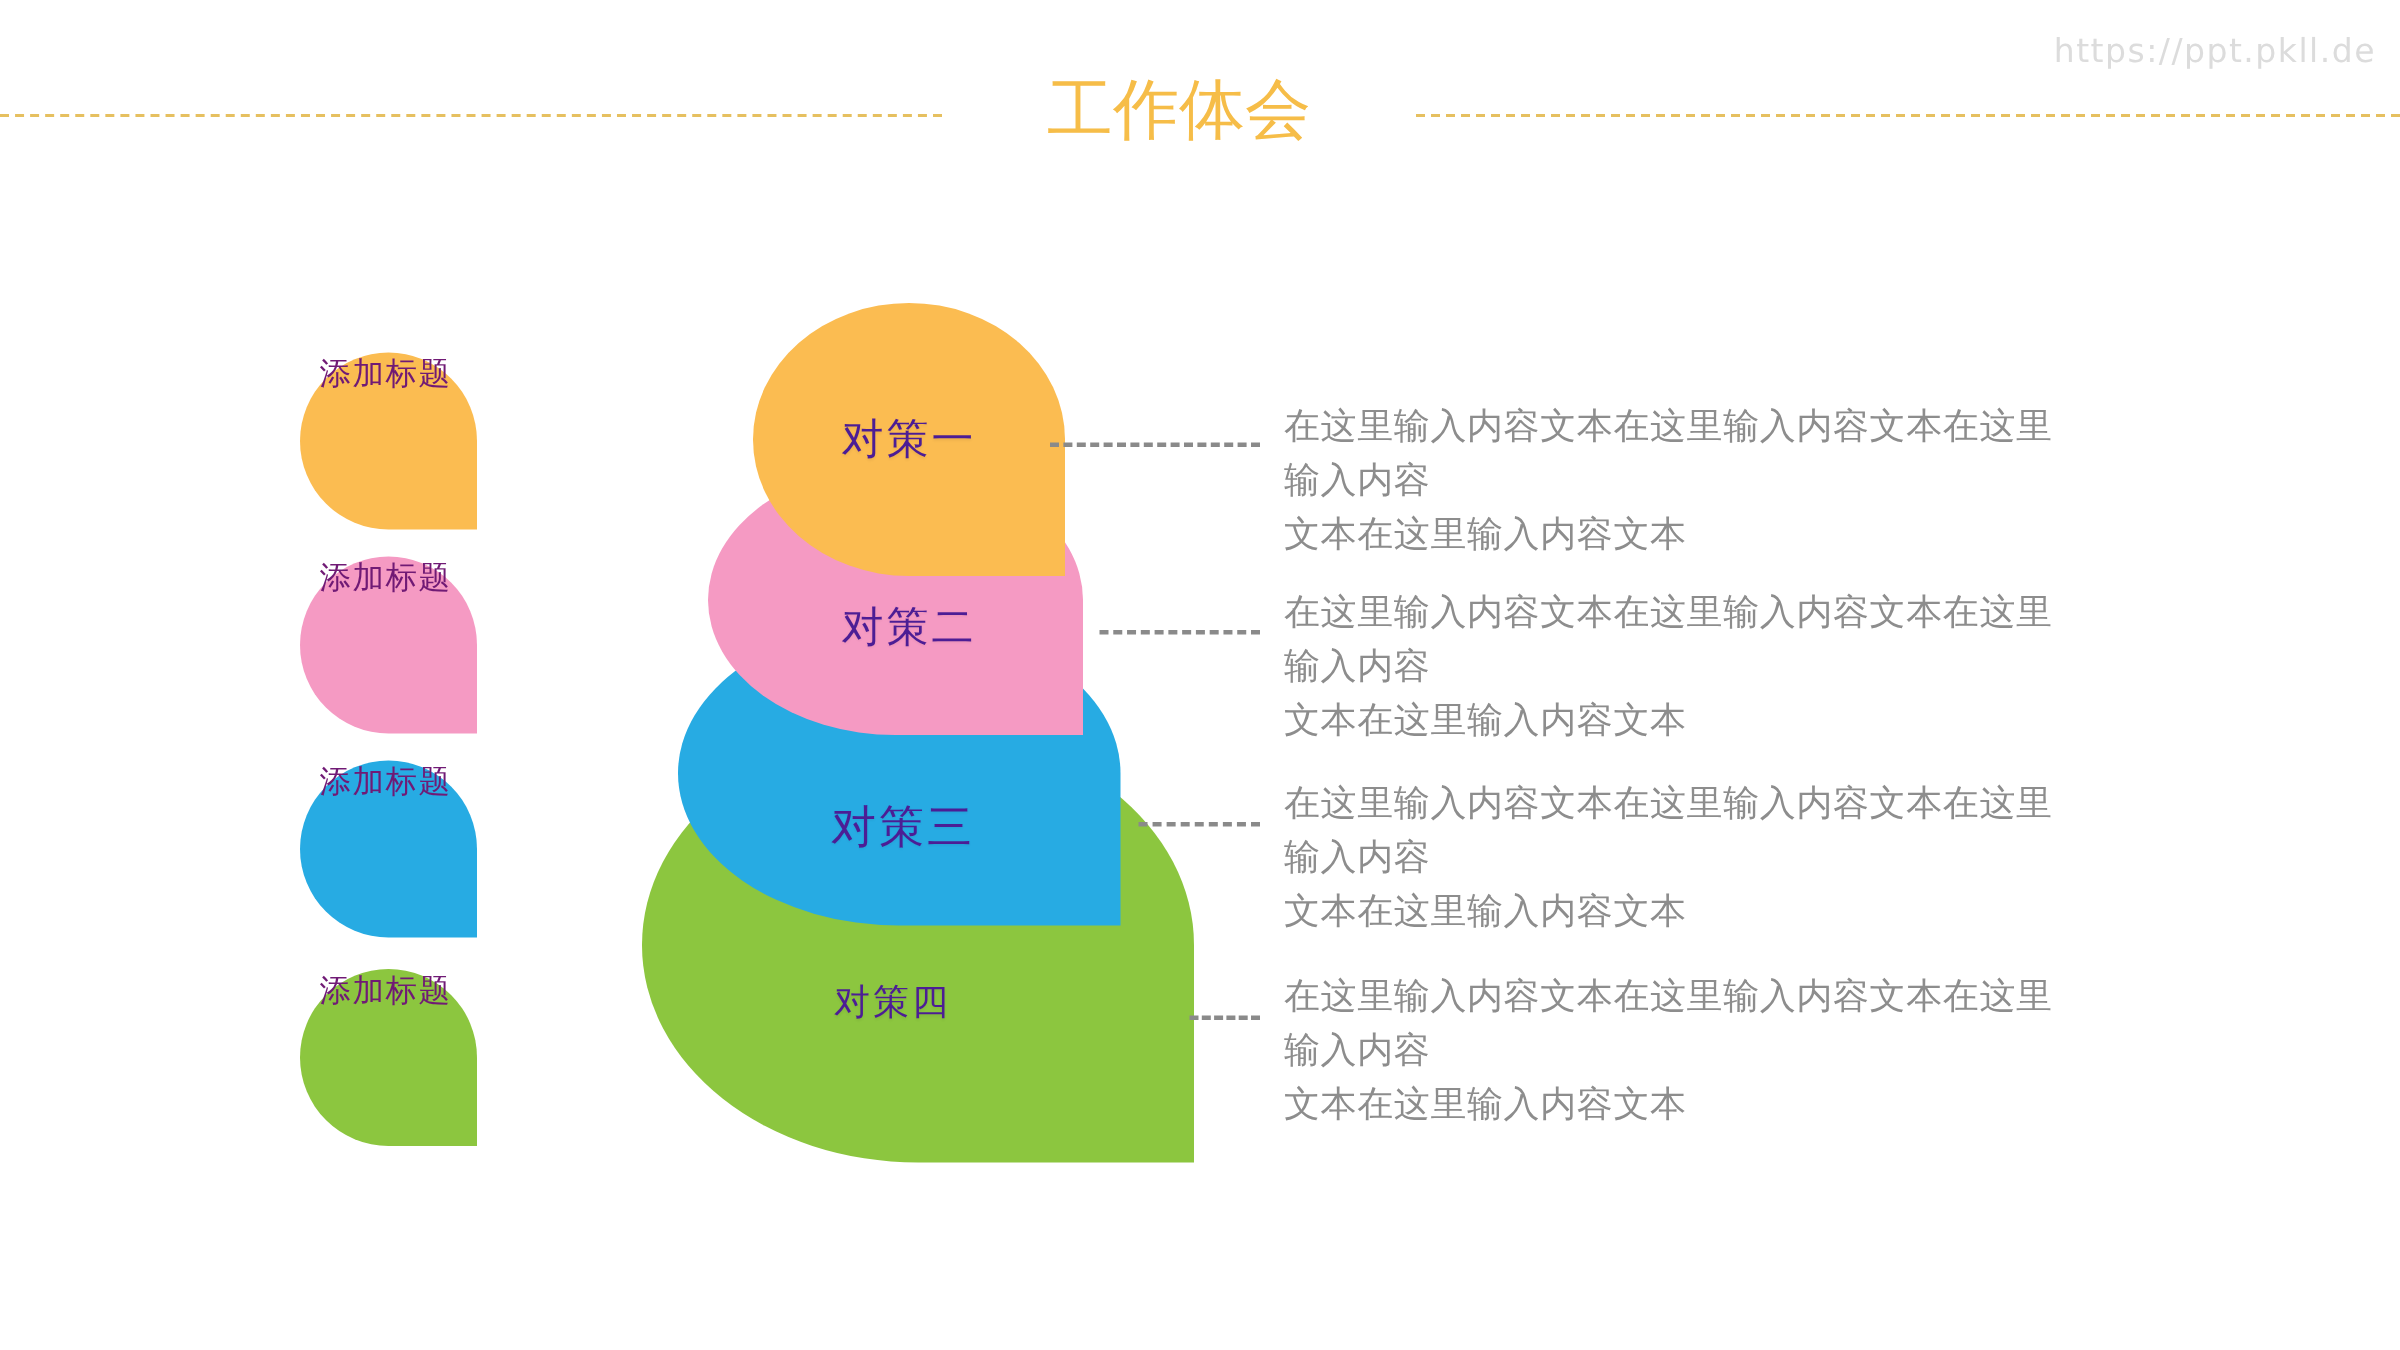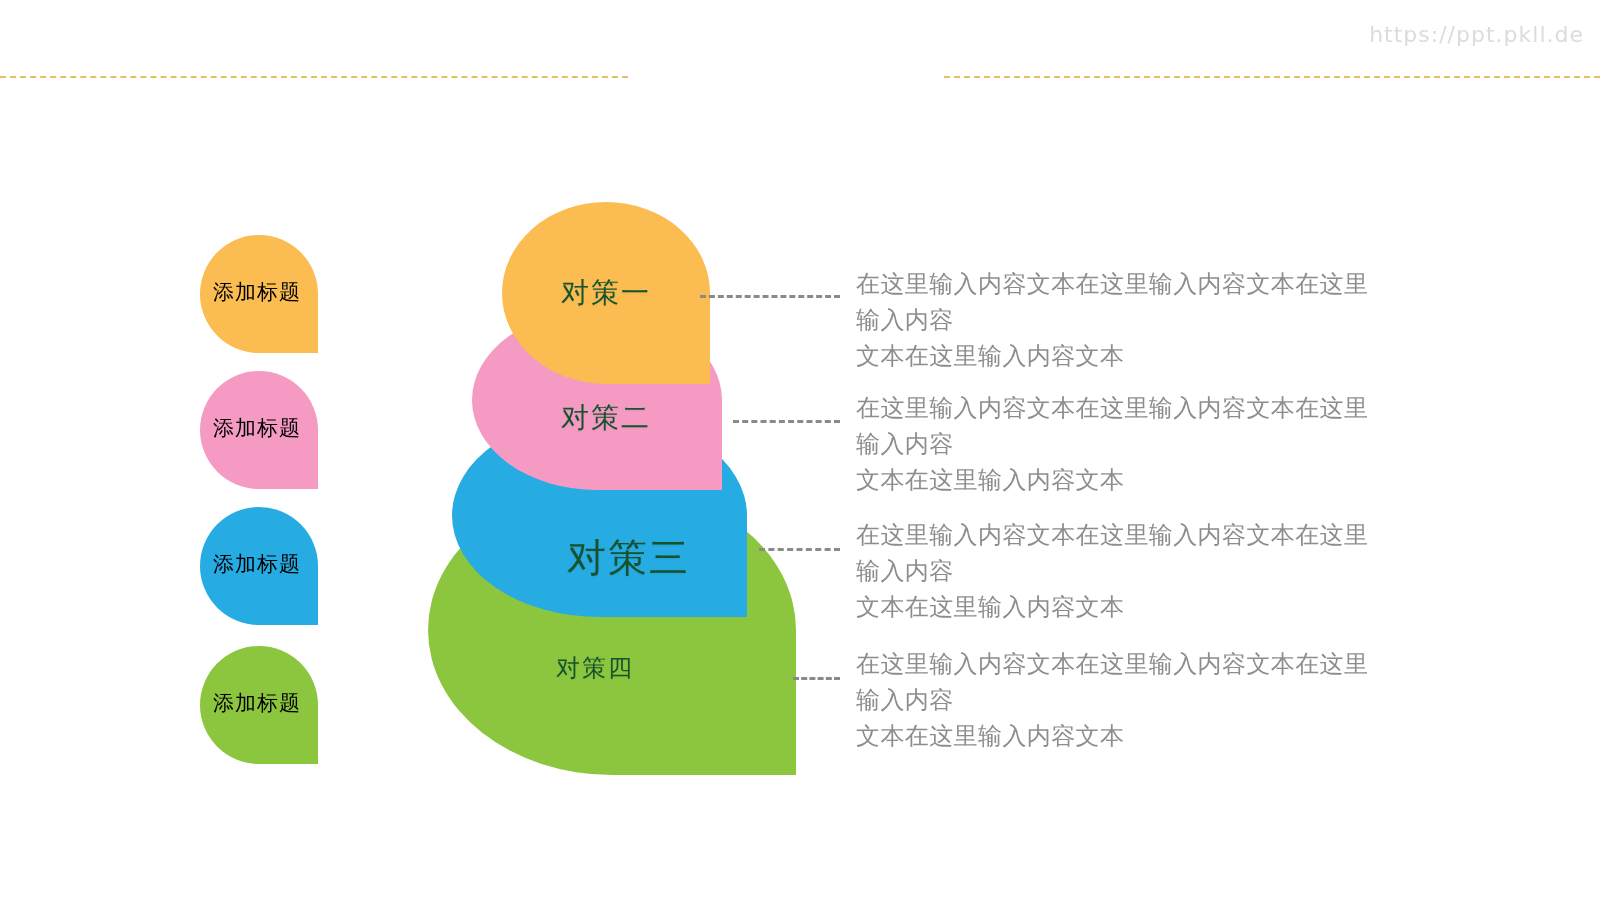--- a/index.html
+++ b/index.html
@@ -63,23 +63,22 @@
     white-space: nowrap;
     font-family: "DejaVu Sans", sans-serif;
   }
 
   
   
   .leaf {
     position: absolute;
     border-radius: 50% 50% 0 50%;
     display: flex;
-    align-items: center;
     justify-content: center;
-    color: #000000;
+    color: #701a75;
     font-family: "DejaVu Sans", sans-serif;
     white-space: nowrap;
   }
 
   
   .legend-leaf {
     width: 118px;
     height: 118px;
     font-size: 21px;
     letter-spacing: 1px;
@@ -95,35 +94,35 @@
   .stack-leaf {
     border-radius: 50% 50% 0 50%;
     font-family: "DejaVu Sans", sans-serif;
     color: #fff;
     white-space: nowrap;
     position: absolute;
     display: block;
   }
   .stack-label {
     position: absolute;
-    color: #14532d;
+    color: #4c1d95;
     font-family: "DejaVu Sans", sans-serif;
     white-space: nowrap;
     letter-spacing: 2px;
     text-shadow: 0 1px 2px rgba(0,0,0,.07);
   }
 
   .s4 { left: 428px; top: 469px; width: 368px; height: 290px; background: #8cc63f; }
   .s3 { left: 452px; top: 398px; width: 295px; height: 203px; background: #27abe3; }
   .s2 { left: 472px; top: 294px; width: 250px; height: 180px; background: #f59ac3; }
   .s1 { left: 502px; top: 186px; width: 208px; height: 182px; background: #fbbc51; }
 
   .l1 { left: 561px; top: 258px; font-size: 28px; }
   .l2 { left: 561px; top: 383px; font-size: 28px; font-family: Liberation Mono, monospace; }
-  .l3 { left: 567px; top: 515px; font-size: 39px; }
+  .l3 { left: 554px; top: 515px; font-size: 30px; }
   .l4 { left: 556px; top: 636px; font-size: 24px; }
 
   
   .connector {
     position: absolute;
     height: 0;
     border-top: 3px dashed #8a8a8a;
   }
   .c1 { left: 700px; top: 279px; width: 140px; }
   .c2 { left: 733px; top: 404px; width: 107px; }
@@ -150,20 +149,21 @@
 </head>
 <body>
 
 <div id="slide">
 
   <div class="watermark">https://ppt.pkll.de</div>
 
   <div class="title-band">
     <div class="rule rule-left"></div>
     <div class="rule rule-right"></div>
+    <div class="slide-title">工作体会</div>
   </div>
 
   <div class="leaf legend-leaf legend-1" style="background:#fbbc51">
     <span>添加标题</span>
   </div>
   <div class="leaf legend-leaf legend-2" style="background:#f59ac3">
     <span>添加标题</span>
   </div>
   <div class="leaf legend-leaf legend-3" style="background:#27abe3">
     <span>添加标题</span>

